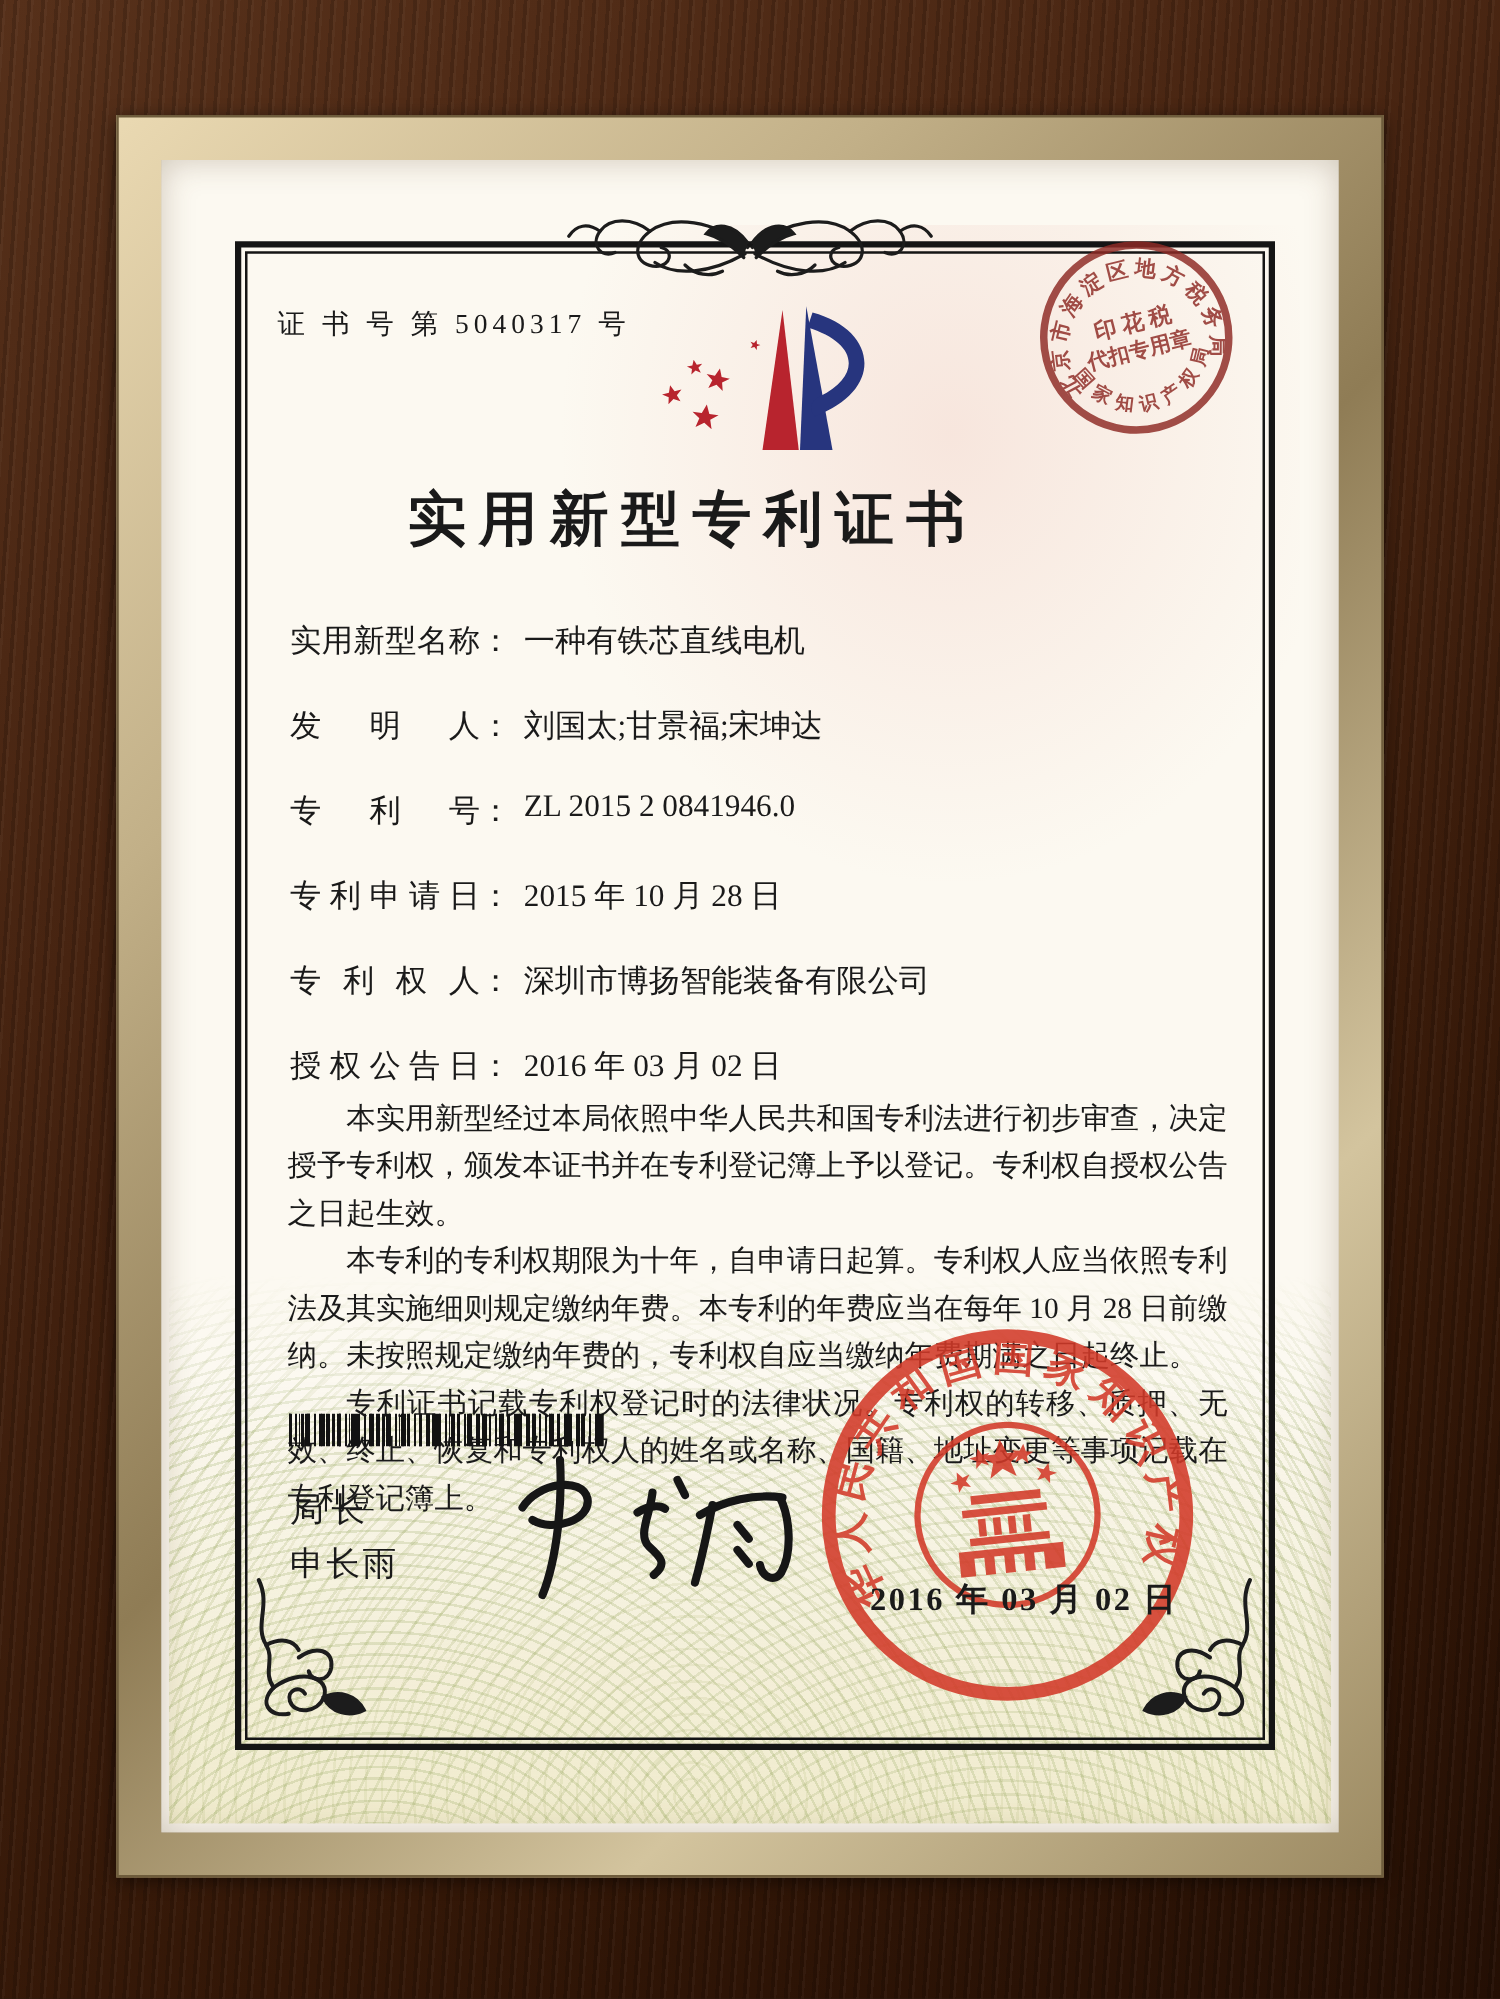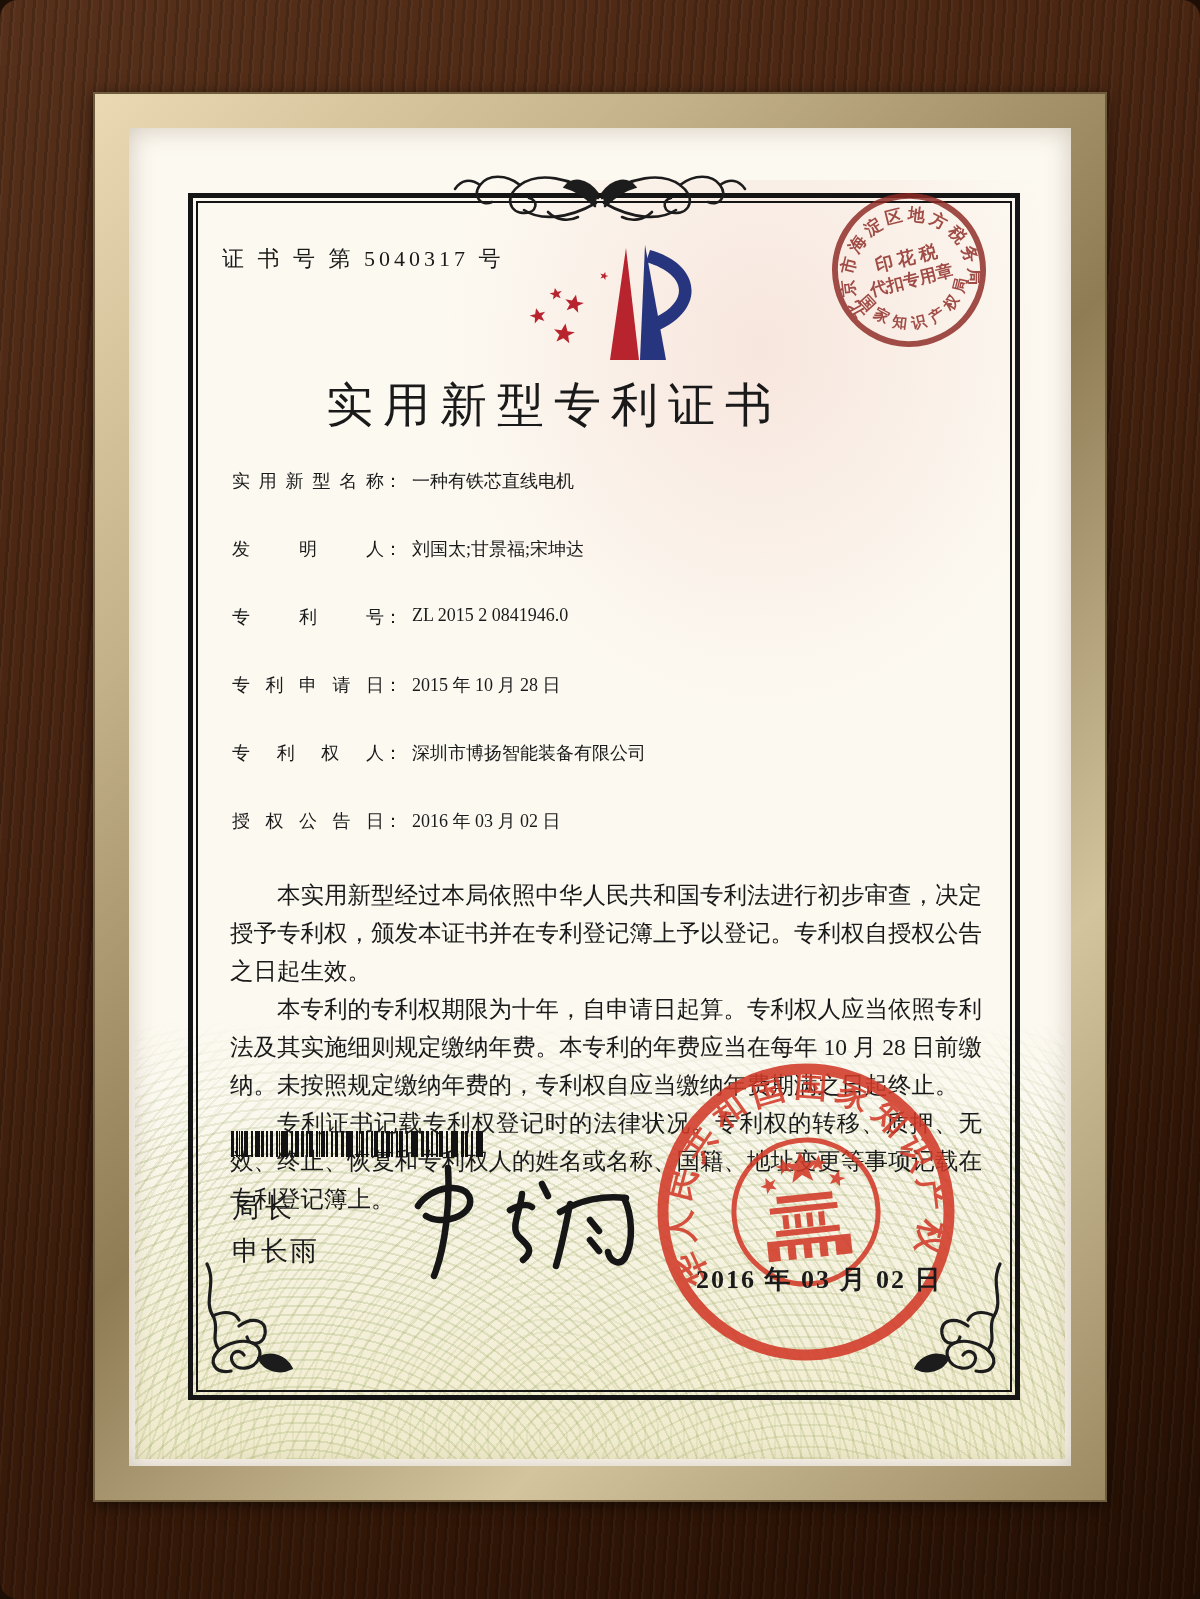--- a/index.html
+++ b/index.html
@@ -1,21 +1,21 @@
 <!DOCTYPE html>
 <html style="--seal-red: #d23a28; --stamp-red: #8e2b25; --logo-red: #b8242e; --logo-blue: #27357e; --ink: #1a1a1a;"><head>
 <meta charset="utf-8">
 <style>
   html,body{margin:0;padding:0;background:#1d0f06;}
   body{width:1200px;height:1599px;position:relative;overflow:hidden;
        font-family:"Liberation Serif","DejaVu Serif",serif;color:#1a1a1a;}
   .stage{position:absolute;inset:0;
     background:
       repeating-linear-gradient(94deg, rgba(0,0,0,.14) 0 3px, rgba(255,255,255,.03) 3px 5px, transparent 5px 11px),
-      linear-gradient(150deg,#56301a 0%,#472411 35%,#331707 75%,#240f04 100%); border-radius: 18px;}
+      linear-gradient(150deg,#56301a 0%,#472411 35%,#331707 75%,#240f04 100%);}
   .gold{position:absolute;left:93px;top:92px;right:93px;bottom:97px;
     background:linear-gradient(135deg,#ead9b2 0%,#c2b088 25%,#8f7c55 50%,#d3c49e 75%,#9c8a62 100%);
     box-shadow:inset 0 0 0 2px #6e5c3c, 0 3px 14px rgba(0,0,0,.55);}
   .paper{position:absolute;left:129px;top:128px;right:129px;bottom:133px;
     background:#fcf9f1;
     box-shadow:inset 0 0 26px rgba(95,70,40,.28);}
   .blush{position:absolute;left:420px;top:180px;width:620px;height:560px;pointer-events:none;
     background:radial-gradient(ellipse at 55% 30%, rgba(236,185,175,.30), rgba(236,185,175,0) 65%);}
   .guilloche{position:absolute;left:135px;right:135px;top:1020px;bottom:140px;pointer-events:none;
     background:
@@ -23,23 +23,23 @@
       repeating-radial-gradient(circle at 72% 150%, rgba(150,165,95,.20) 0 2px, transparent 2px 11px),
       repeating-radial-gradient(circle at 45% 95%,  rgba(160,170,100,.14) 0 2px, transparent 2px 13px),
       linear-gradient(to top, rgba(222,214,150,.40), rgba(222,214,150,0) 85%);
     -webkit-mask-image:linear-gradient(to top,#000 70%,transparent 100%);
             mask-image:linear-gradient(to top,#000 70%,transparent 100%);}
   .border-outer{position:absolute;left:188px;top:193px;width:822px;height:1197px;
     border:5px solid #151515;}
   .border-inner{position:absolute;inset:3px;border:2px solid #151515;}
   .abs{position:absolute;}
   .certno{left:222px;top:244px;font-size:22px;letter-spacing:4px;}
-  .title{left:188px;top:374px;width:732px;text-align:center;
-    font-size:47px;font-weight:400;letter-spacing:10px;}
-  .fields{left:232px;top:469px;width:640px;font-size:18px;}
+  .title{left:188px;top:384px;width:732px;text-align:center;
+    font-size:47px;font-weight:700;letter-spacing:10px;}
+  .fields{left:232px;top:496px;width:640px;font-size:25px;}
   .frow{height:68px;display:flex;align-items:flex-start;white-space:nowrap;}
   .flabel{display:inline-block;width:152px;text-align:justify;text-align-last:justify;}
   .fcolon{margin-right:10px;}
   .paras{left:230px;top:876px;width:752px;font-size:23.5px;line-height:38px;text-align:justify;}
   .paras p{margin:0;text-indent:2em;}
   .barcode{left:231px;top:1131px;width:252px;height:26px;
     background:
       repeating-linear-gradient(90deg,#121212 0 2px,transparent 2px 5px),
       repeating-linear-gradient(90deg,#121212 0 1px,transparent 1px 8px),
       repeating-linear-gradient(90deg,#121212 0 3px,transparent 3px 13px);}

